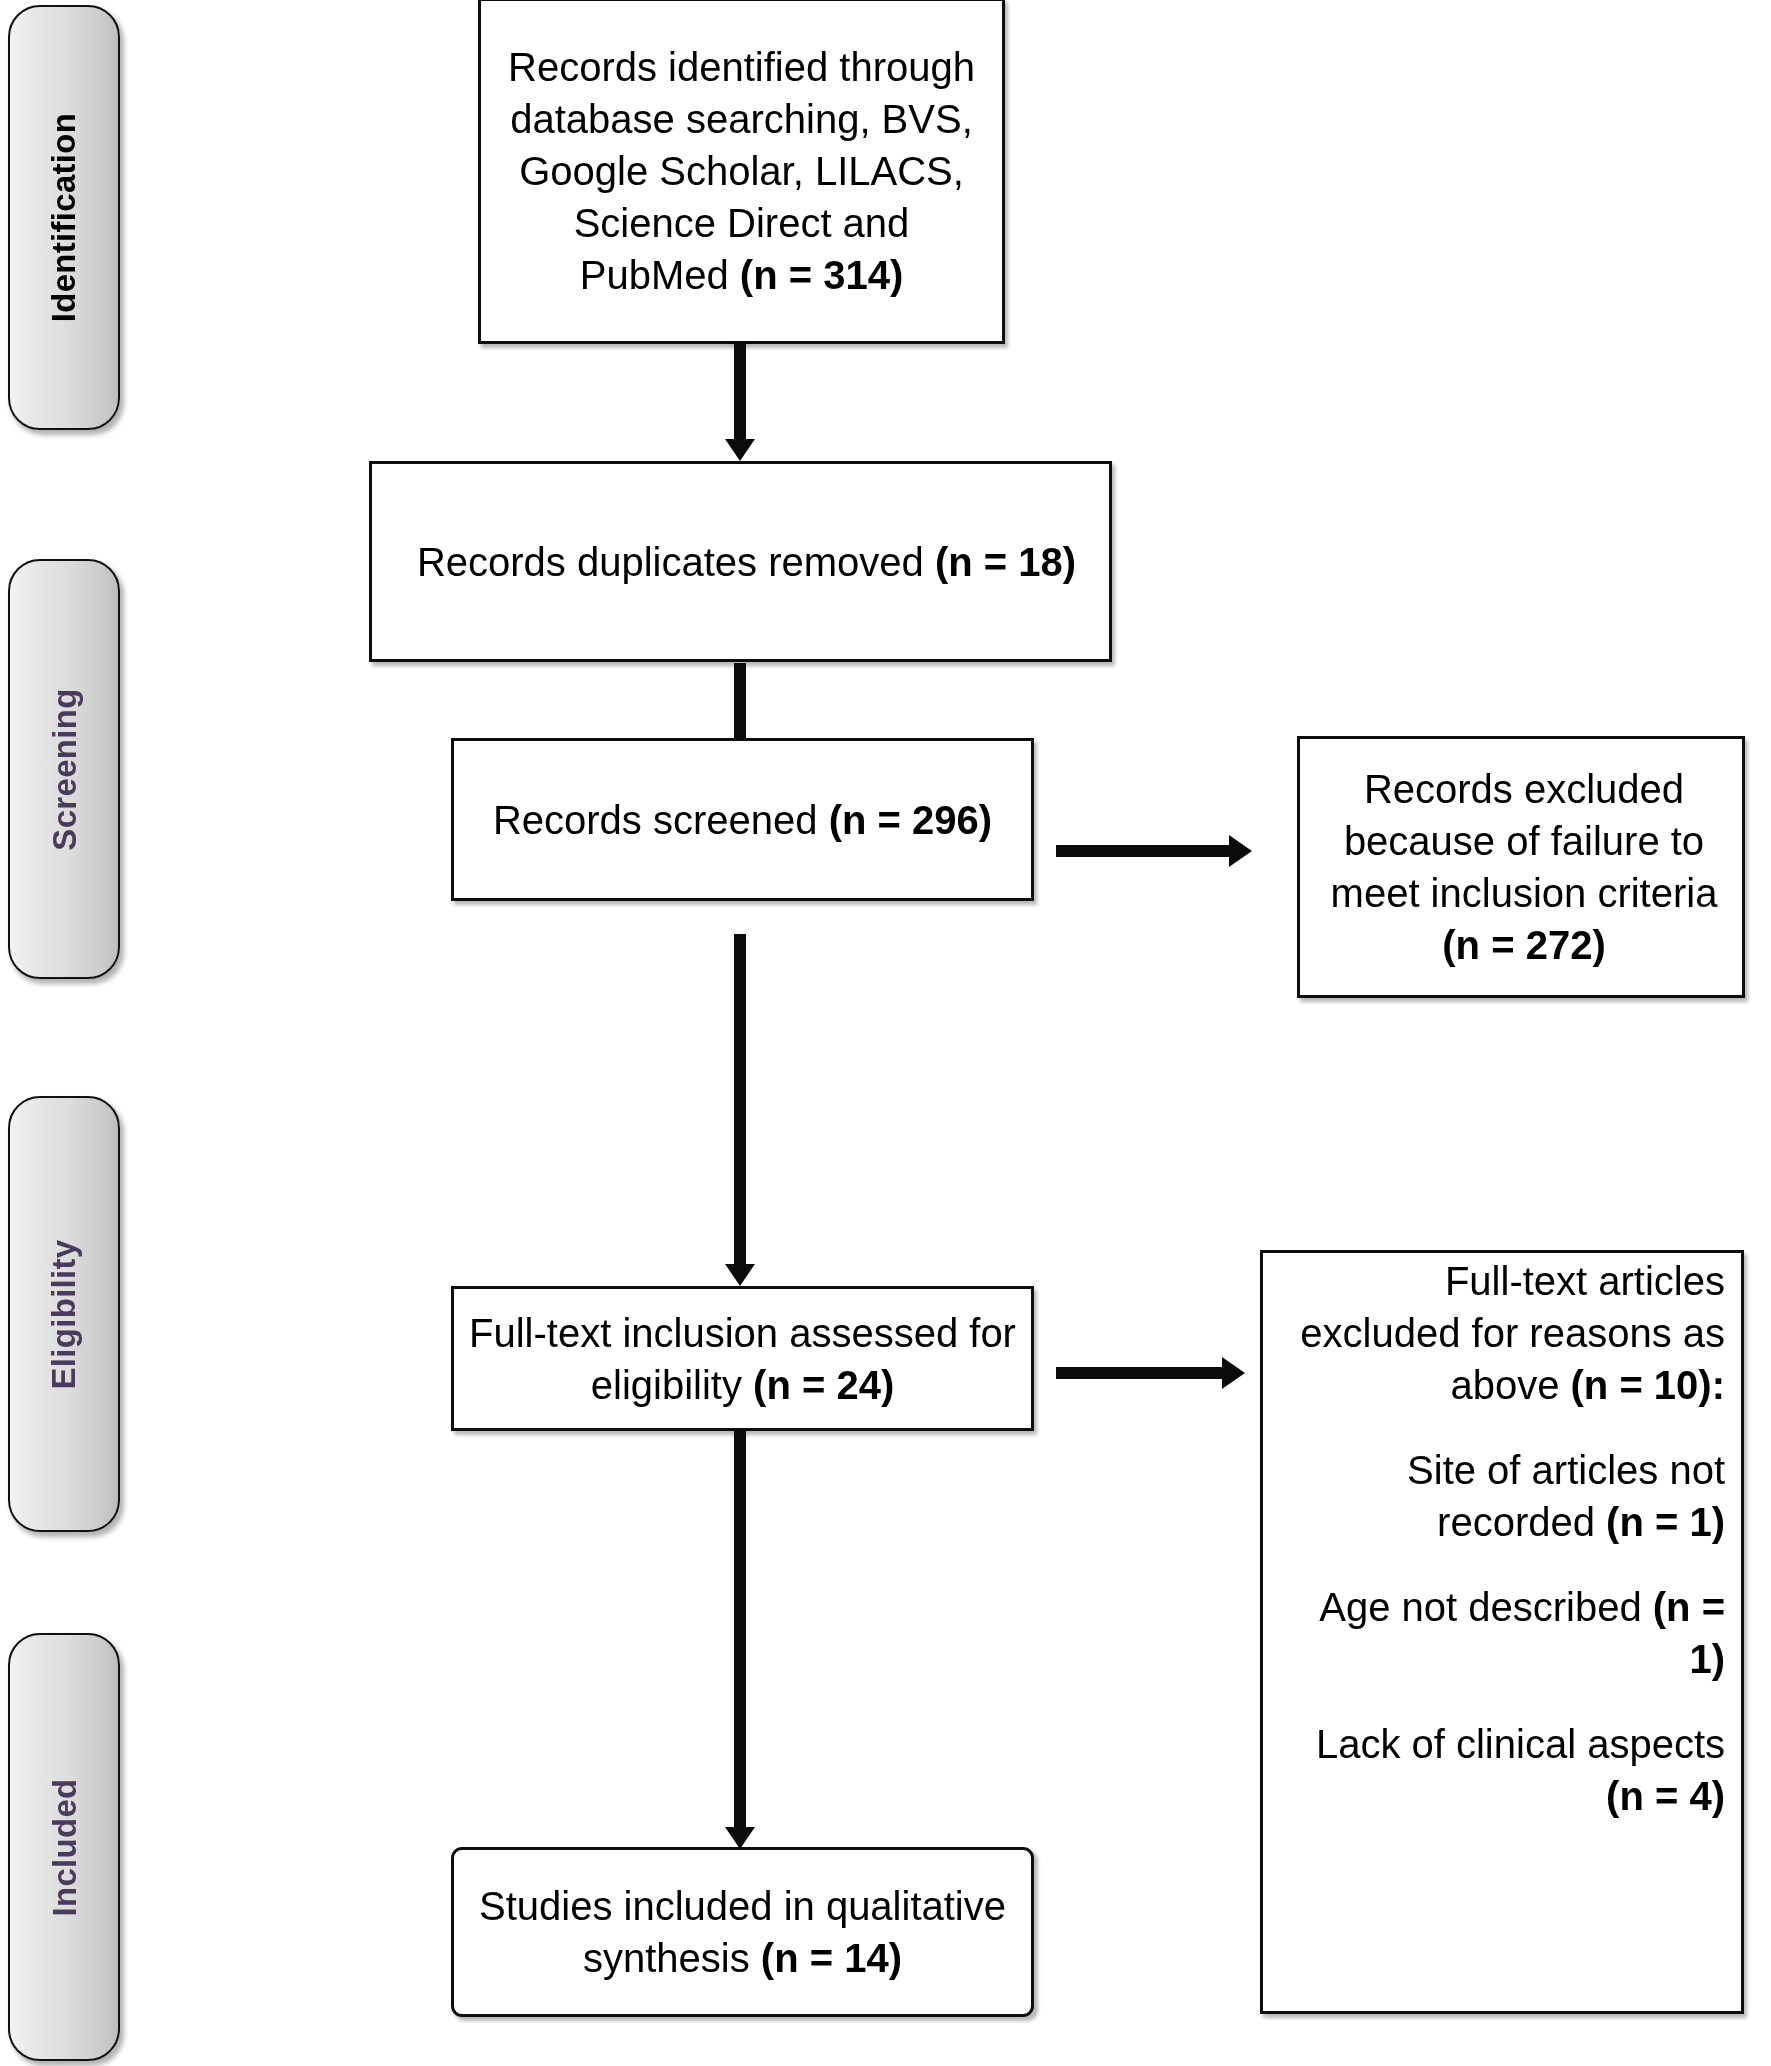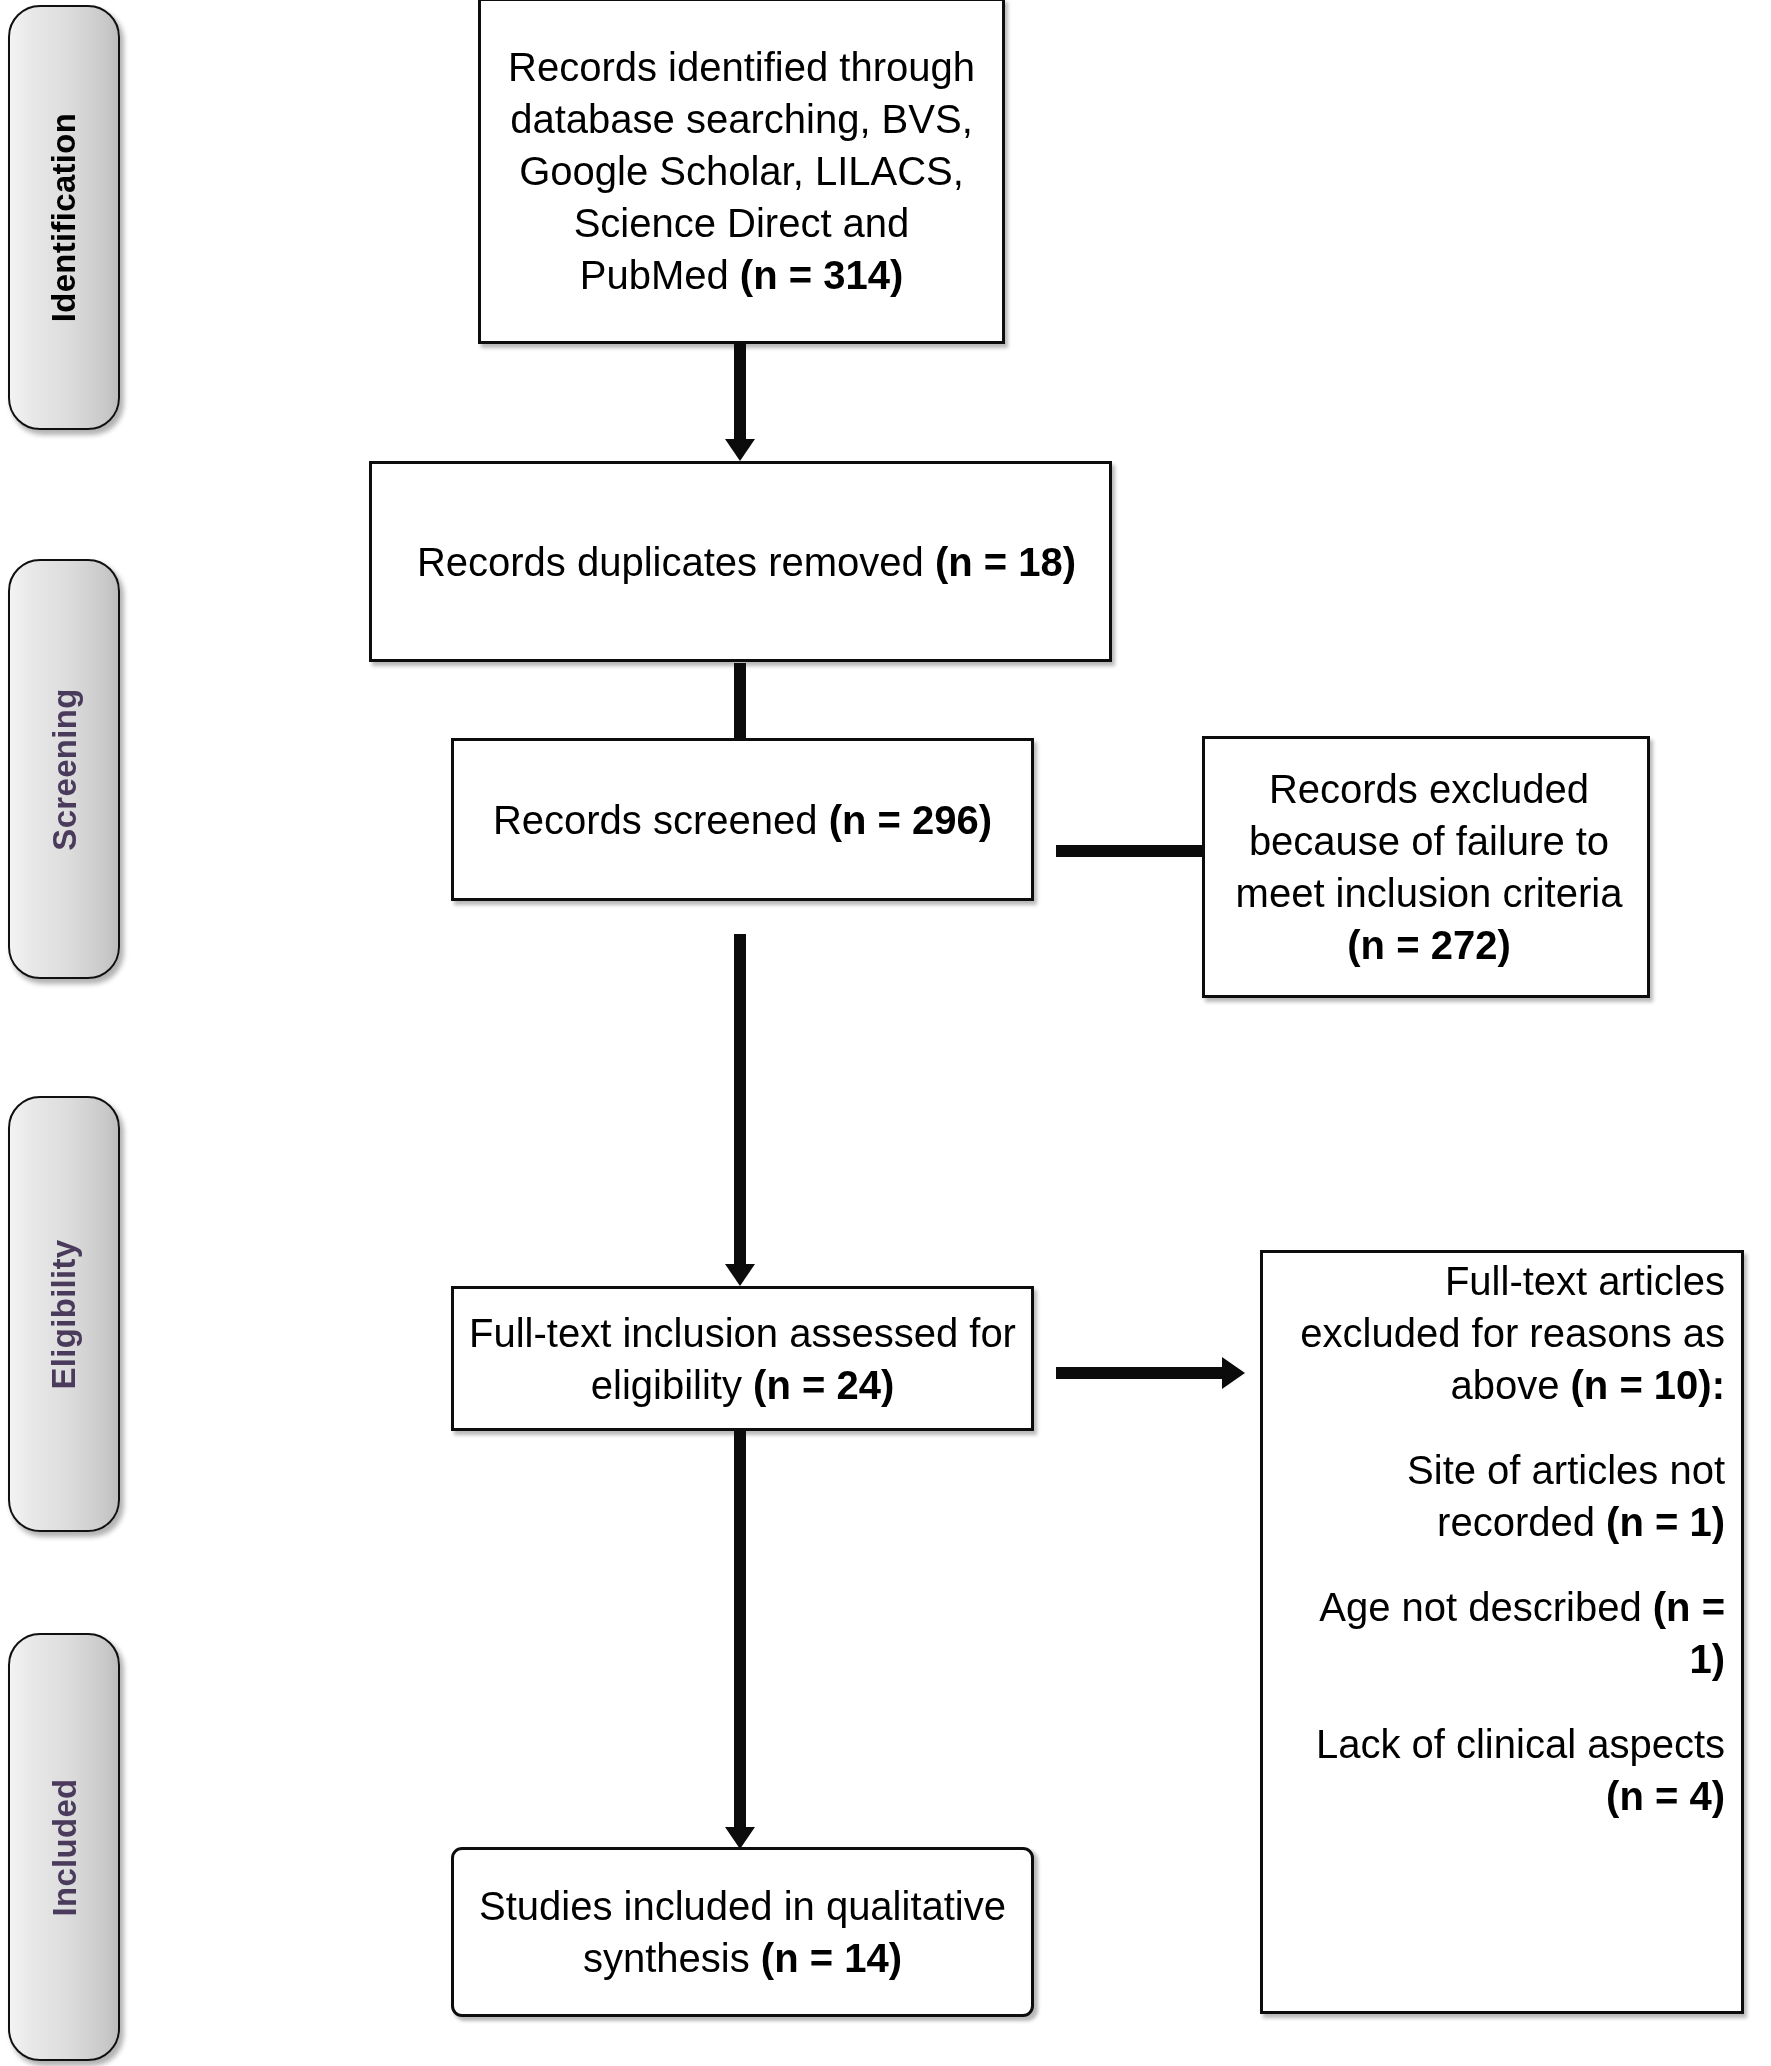--- a/index.html
+++ b/index.html
@@ -154,21 +154,21 @@
     <div class="box-text">
       <span>Records screened </span><b>(n = 296)</b>
     </div>
   </div>
 
   <div class="arrow-h" style="left:1056px;top:851px;">
     <div class="shaft" style="width:175px;"></div>
     <div class="head" style="left:173px;"></div>
   </div>
 
-  <div class="flow-box" style="left:1202px;top:736px;width:448px;height:262px;padding-left:6px;">
+  <div class="flow-box" style="left:1297px;top:736px;width:448px;height:262px;padding-left:6px;">
     <div class="box-text">
       <span>Records excluded because of failure to meet inclusion criteria </span><b>(n = 272)</b>
     </div>
   </div>
 
   <div class="arrow-v" style="left:740px;top:934px;">
     <div class="shaft" style="height:332px;"></div>
     <div class="head" style="top:330px;"></div>
   </div>
 

